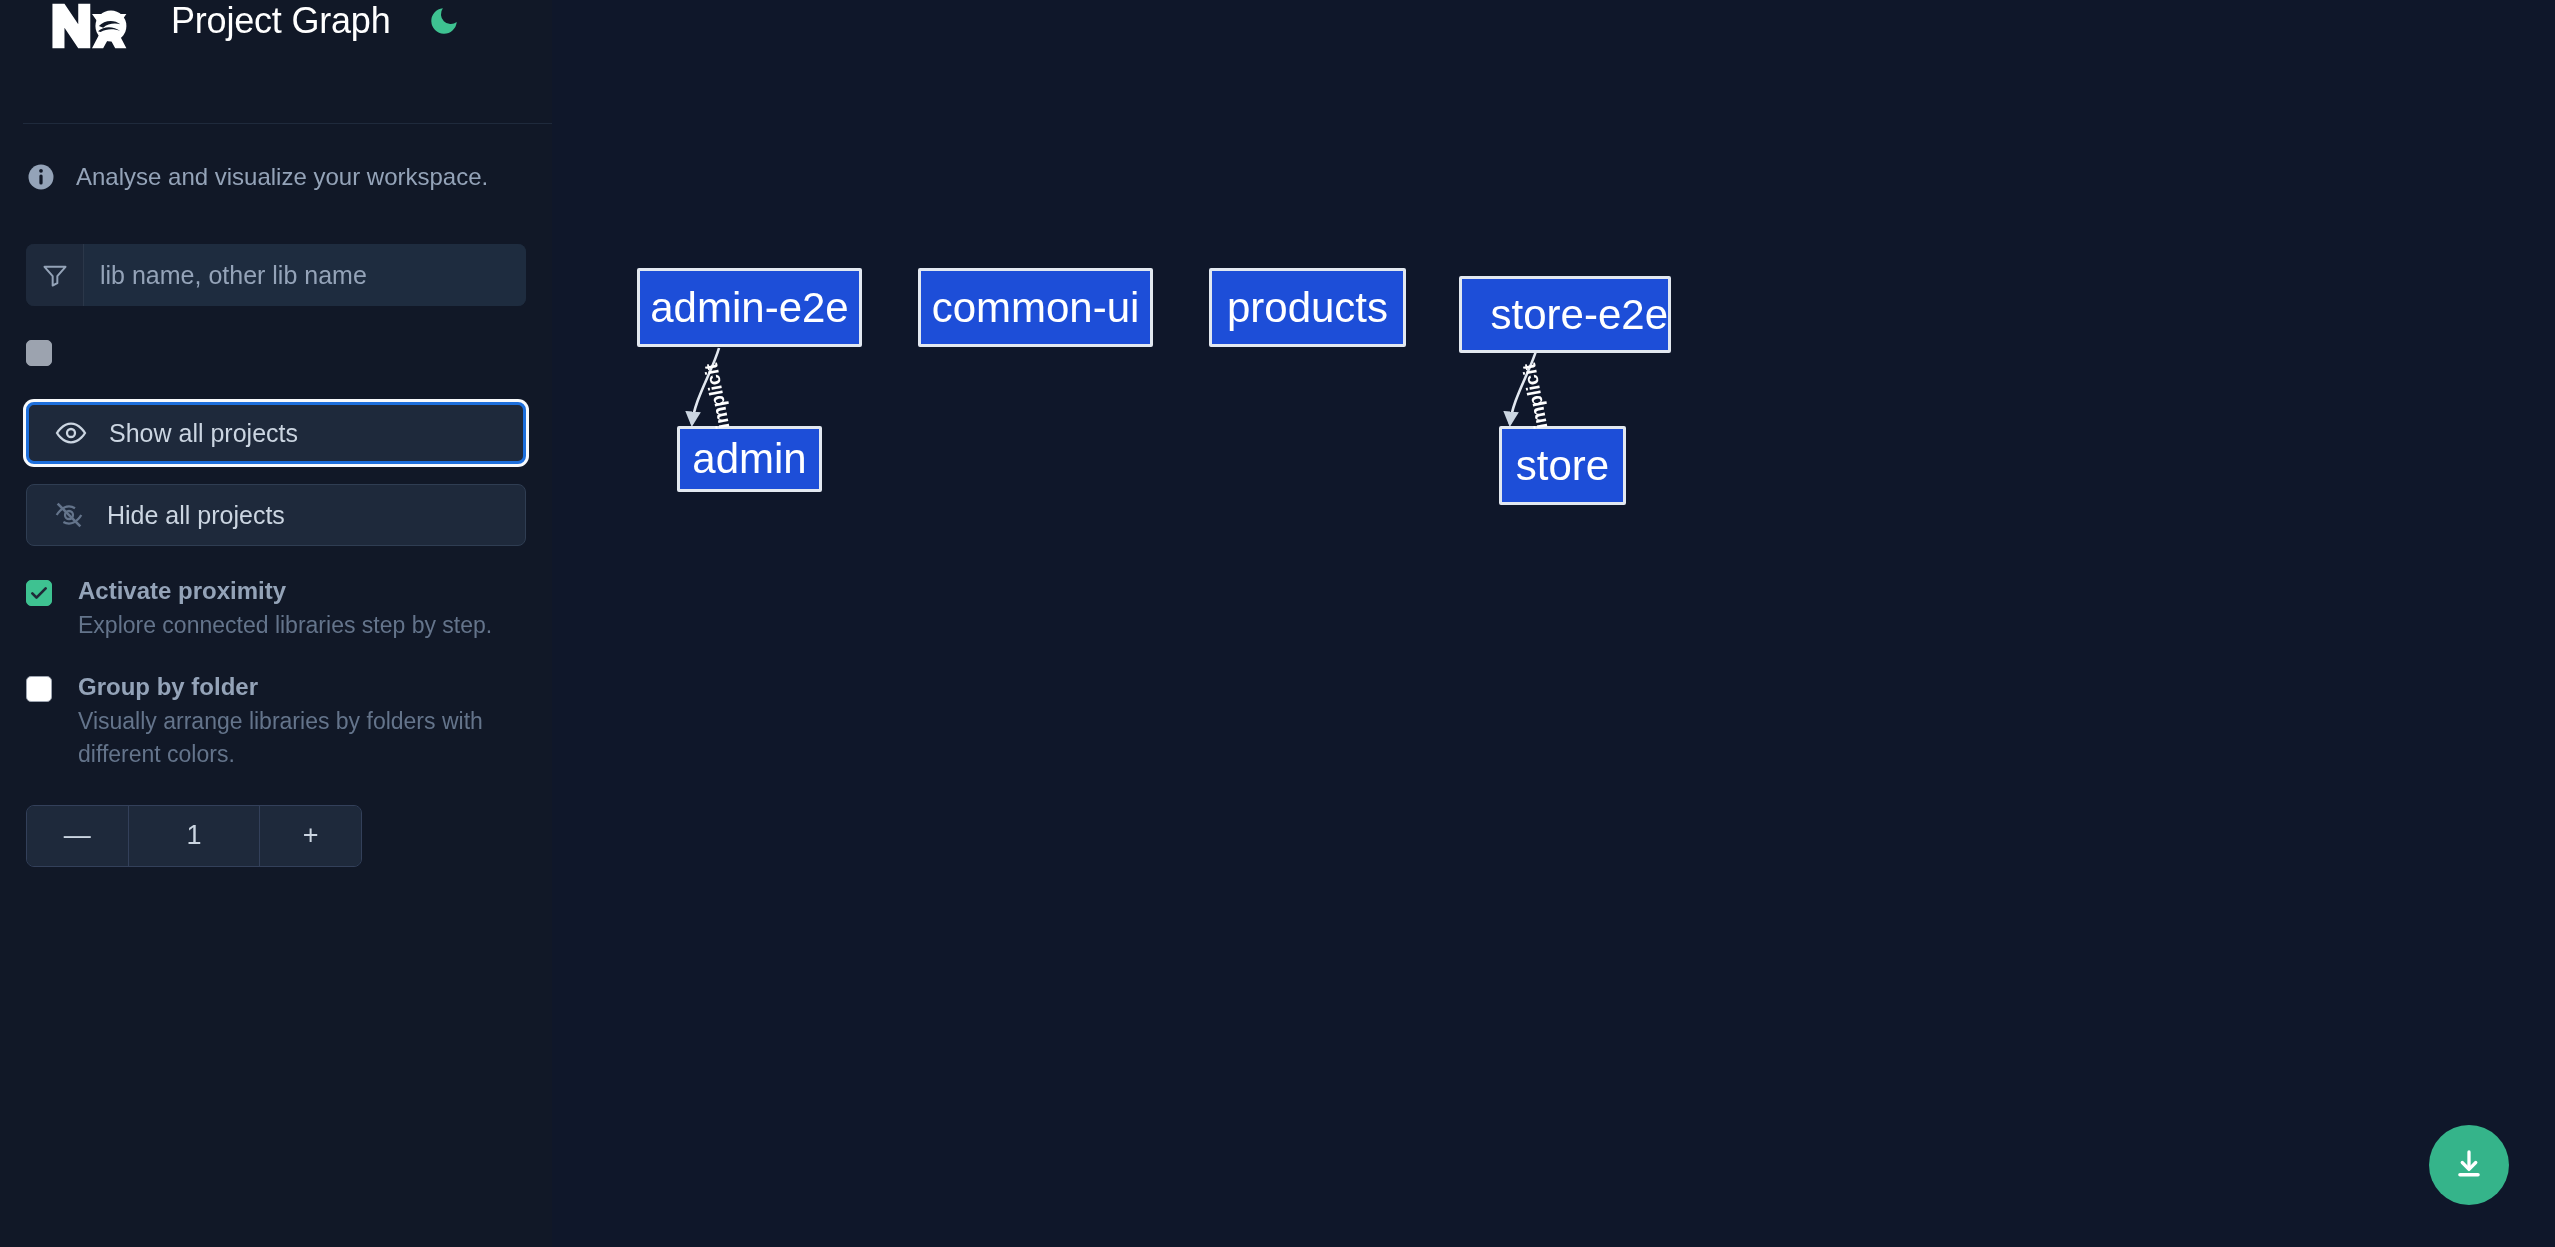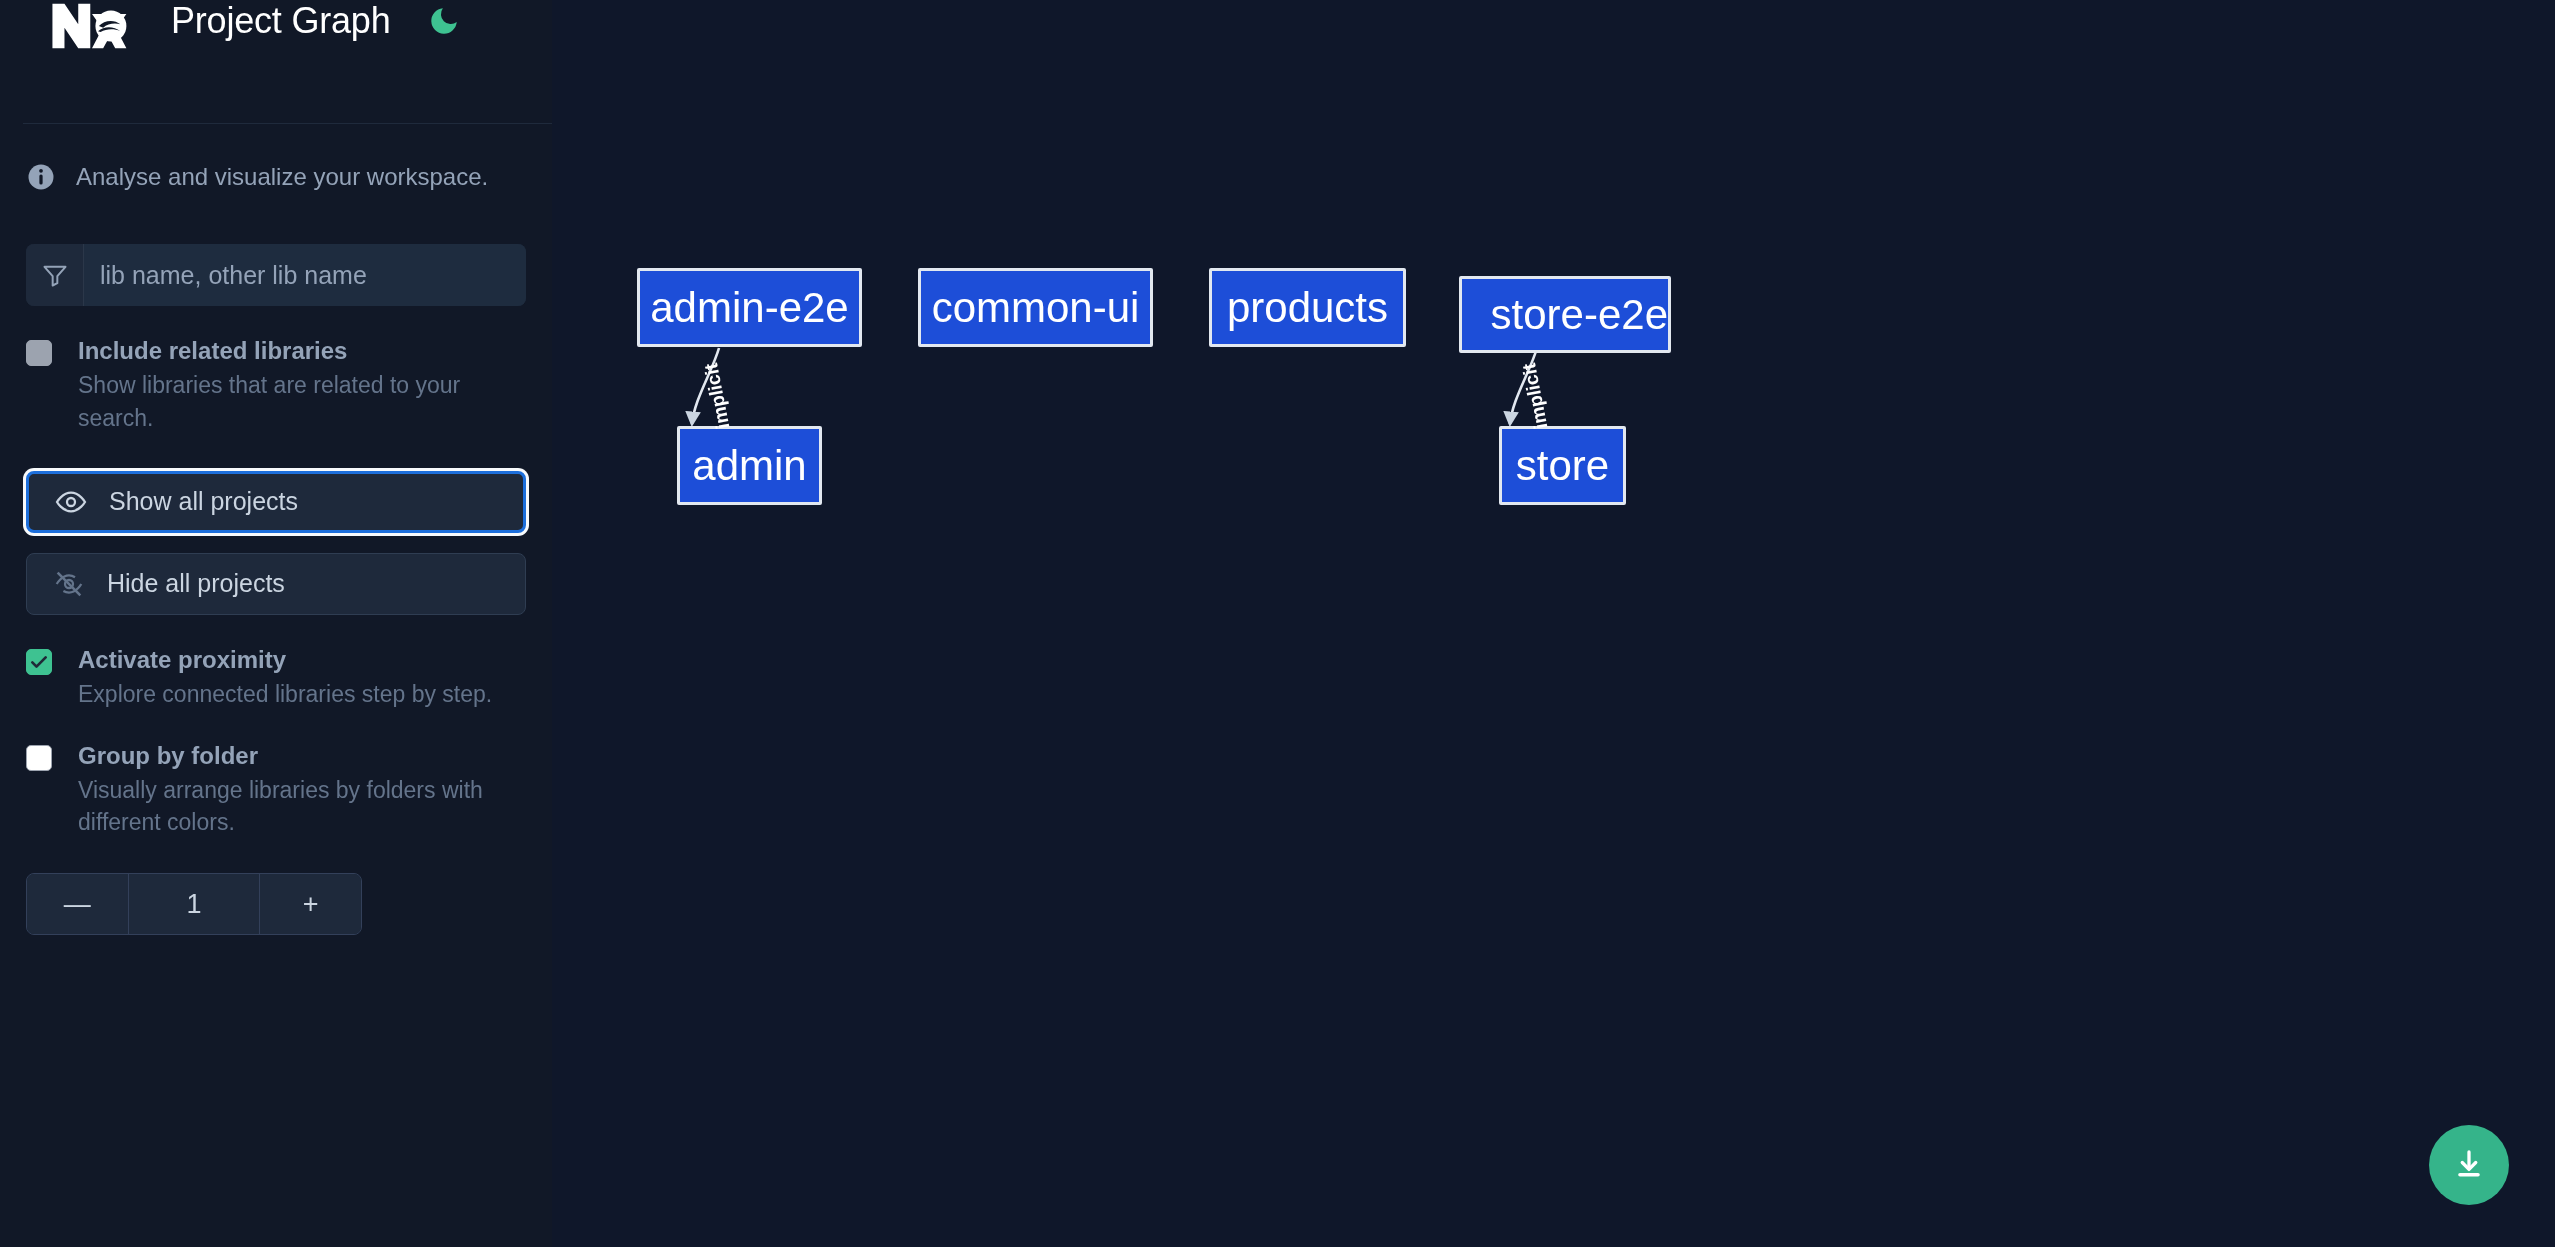--- a/index.html
+++ b/index.html
@@ -222,24 +222,20 @@
         <span class="filter-icon-box">
           <svg viewBox="0 0 24 24" width="28" height="28" xmlns="http://www.w3.org/2000/svg">
             <path d="M3 5h18l-7 8v6l-4 2v-8z" fill="none" stroke="#94a3b8" stroke-width="1.7" stroke-linejoin="round"></path>
           </svg>
         </span>
         <input class="filter-input" type="text" placeholder="lib name, other lib name" style="">
       </div>
 
       <div class="check-row">
         <span class="cb cb-gray"></span>
-        <span class="check-texts">
-          <div class="check-label">Include related libraries</div>
-          <div class="check-desc">Show libraries that are related to your search.</div>
-        </span>
       </div>
 
       <div class="btn-block">
         <button class="proj-btn focused">
           <span class="bicon">
             <svg viewBox="0 0 24 24" width="32" height="32" xmlns="http://www.w3.org/2000/svg">
               <path d="M1.5 12S5.5 5 12 5s10.5 7 10.5 7-4 7-10.5 7S1.5 12 1.5 12z" fill="none" stroke="#cbd5e1" stroke-width="1.7"></path>
               <circle cx="12" cy="12" r="3" fill="none" stroke="#cbd5e1" stroke-width="1.7"></circle>
             </svg>
           </span>
@@ -306,21 +302,21 @@
     </div>
     <div class="node" style="left:635px;top:268px;width:197px;height:79px;">
       <span>products</span>
     </div>
     <div class="node" style="left:344px;top:268px;width:235px;height:79px;">
       <span>common-ui</span>
     </div>
     <div class="node" style="left:885px;top:276px;width:212px;height:77px;justify-content:flex-end;">
       <span>store-e2e</span>
     </div>
-    <div class="node" style="left:103px;top:426px;width:145px;height:79px;">
+    <div class="node" style="left:103px;top:426px;width:145px;height:66px;">
       <span>admin</span>
     </div>
     <div class="node" style="left:925px;top:426px;width:127px;height:79px;">
       <span>store</span>
     </div>
 
     <div class="edge-label" style="left:110px;top:385px;transform:rotate(-101deg);">implicit</div>
     <div class="edge-label" style="left:928px;top:385px;transform:rotate(-101deg);">implicit</div>
 
     <button class="fab">

